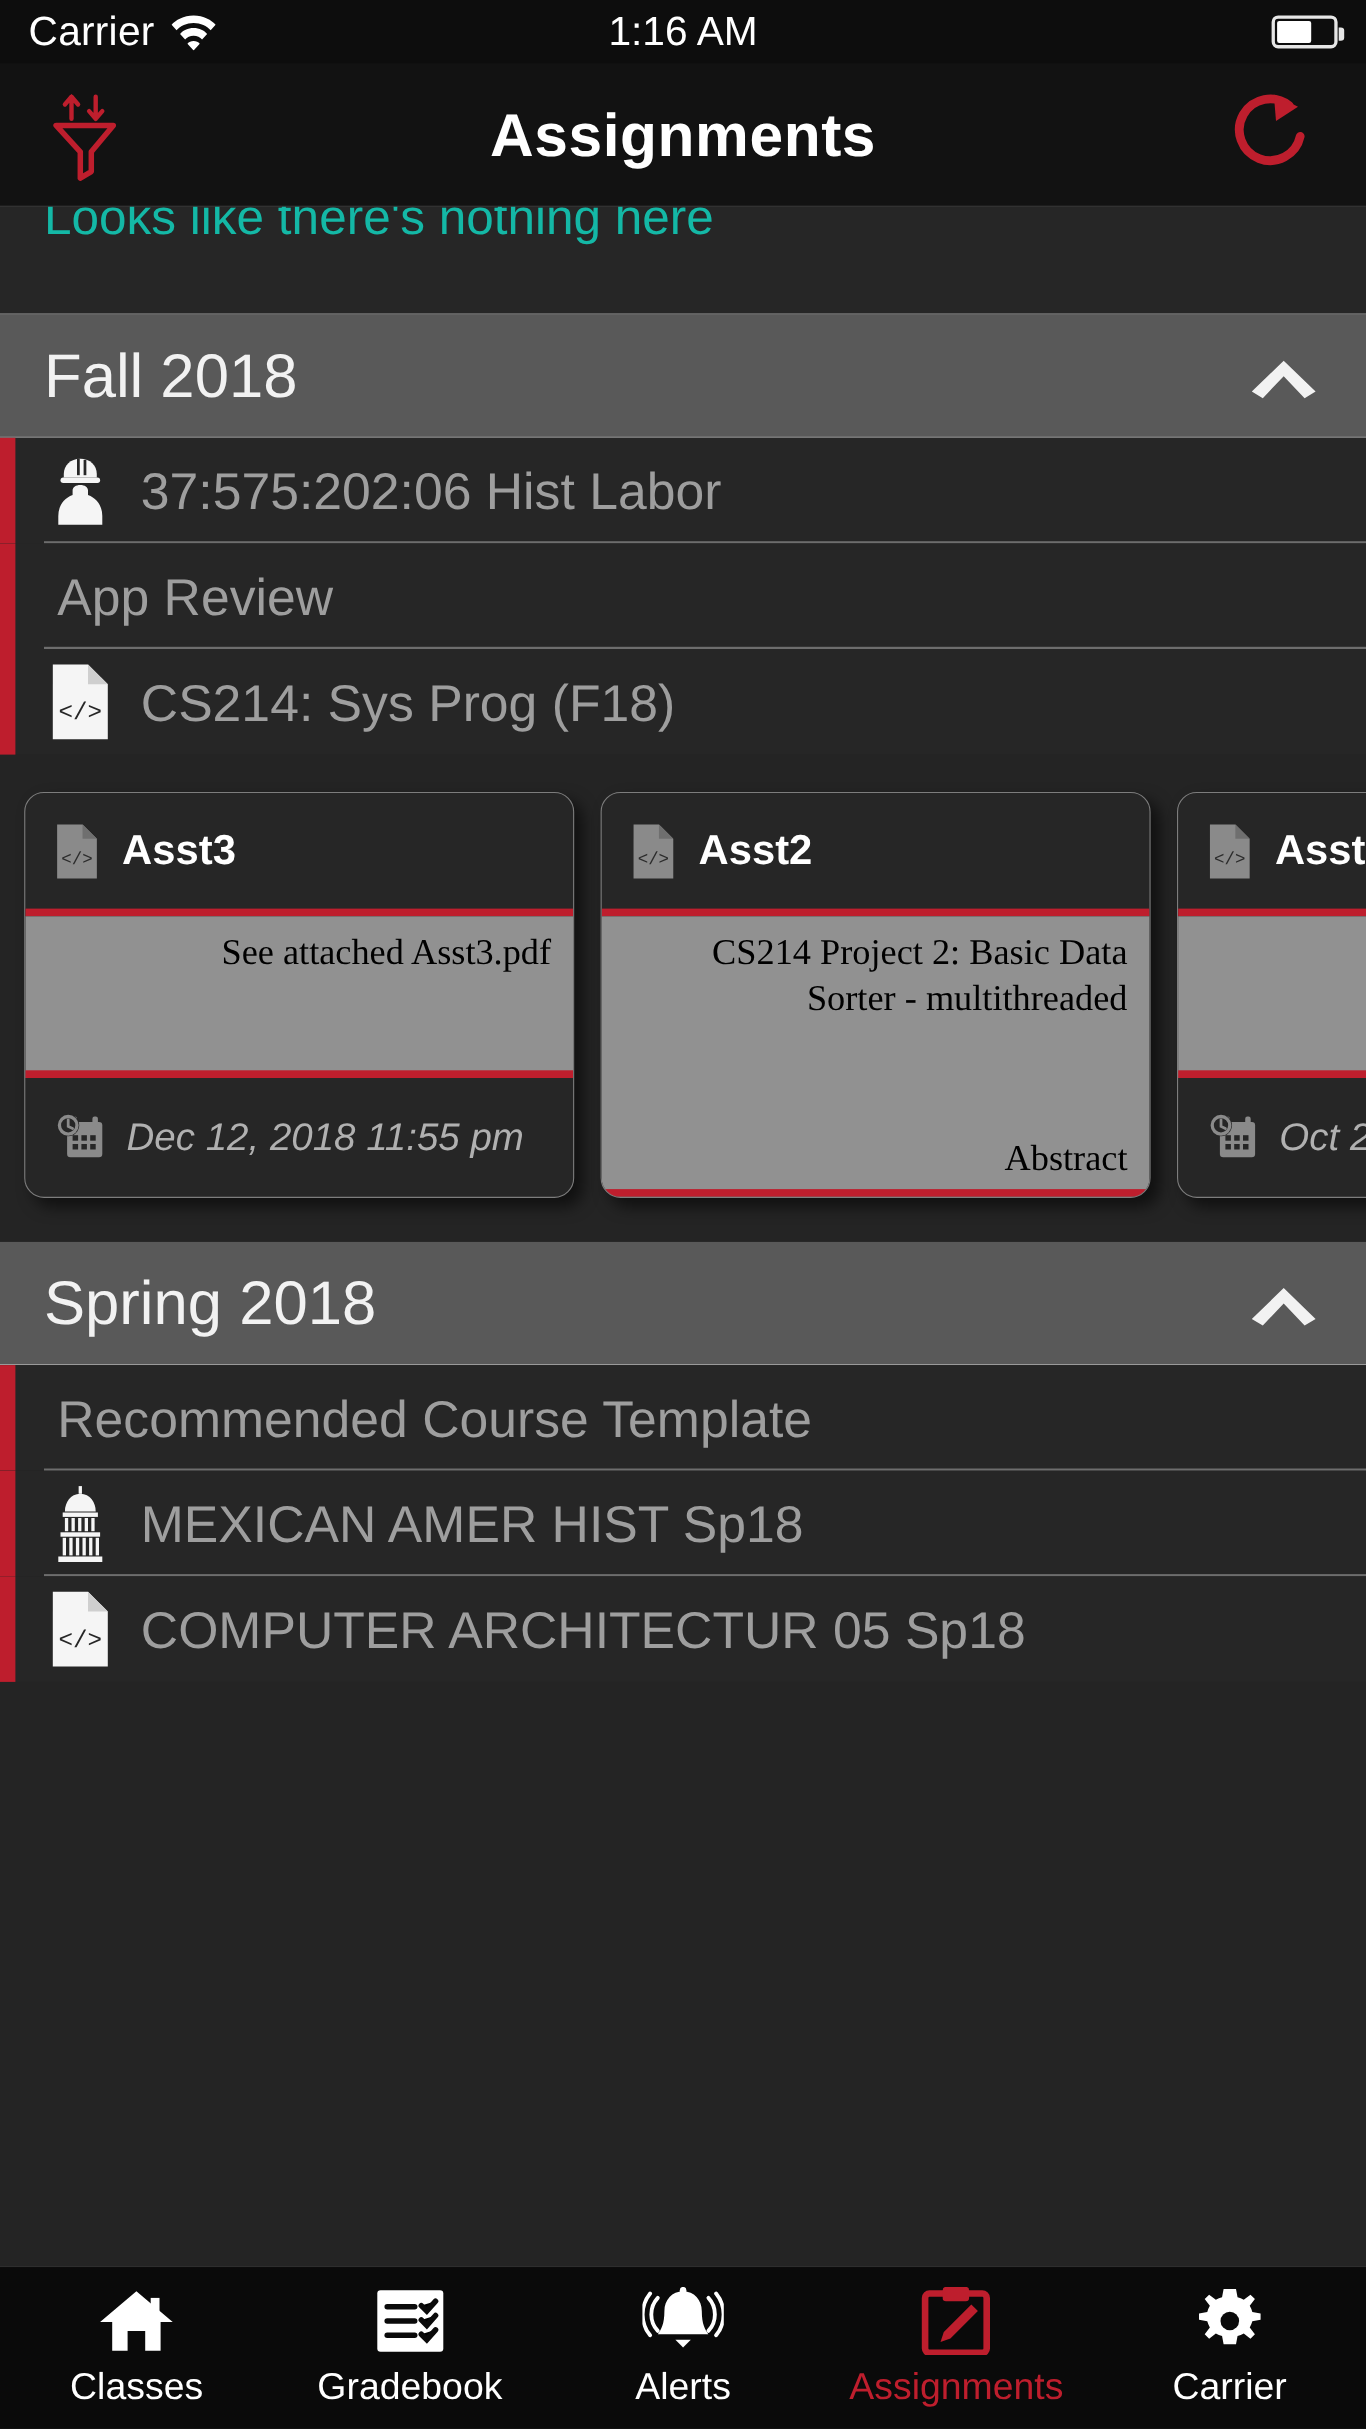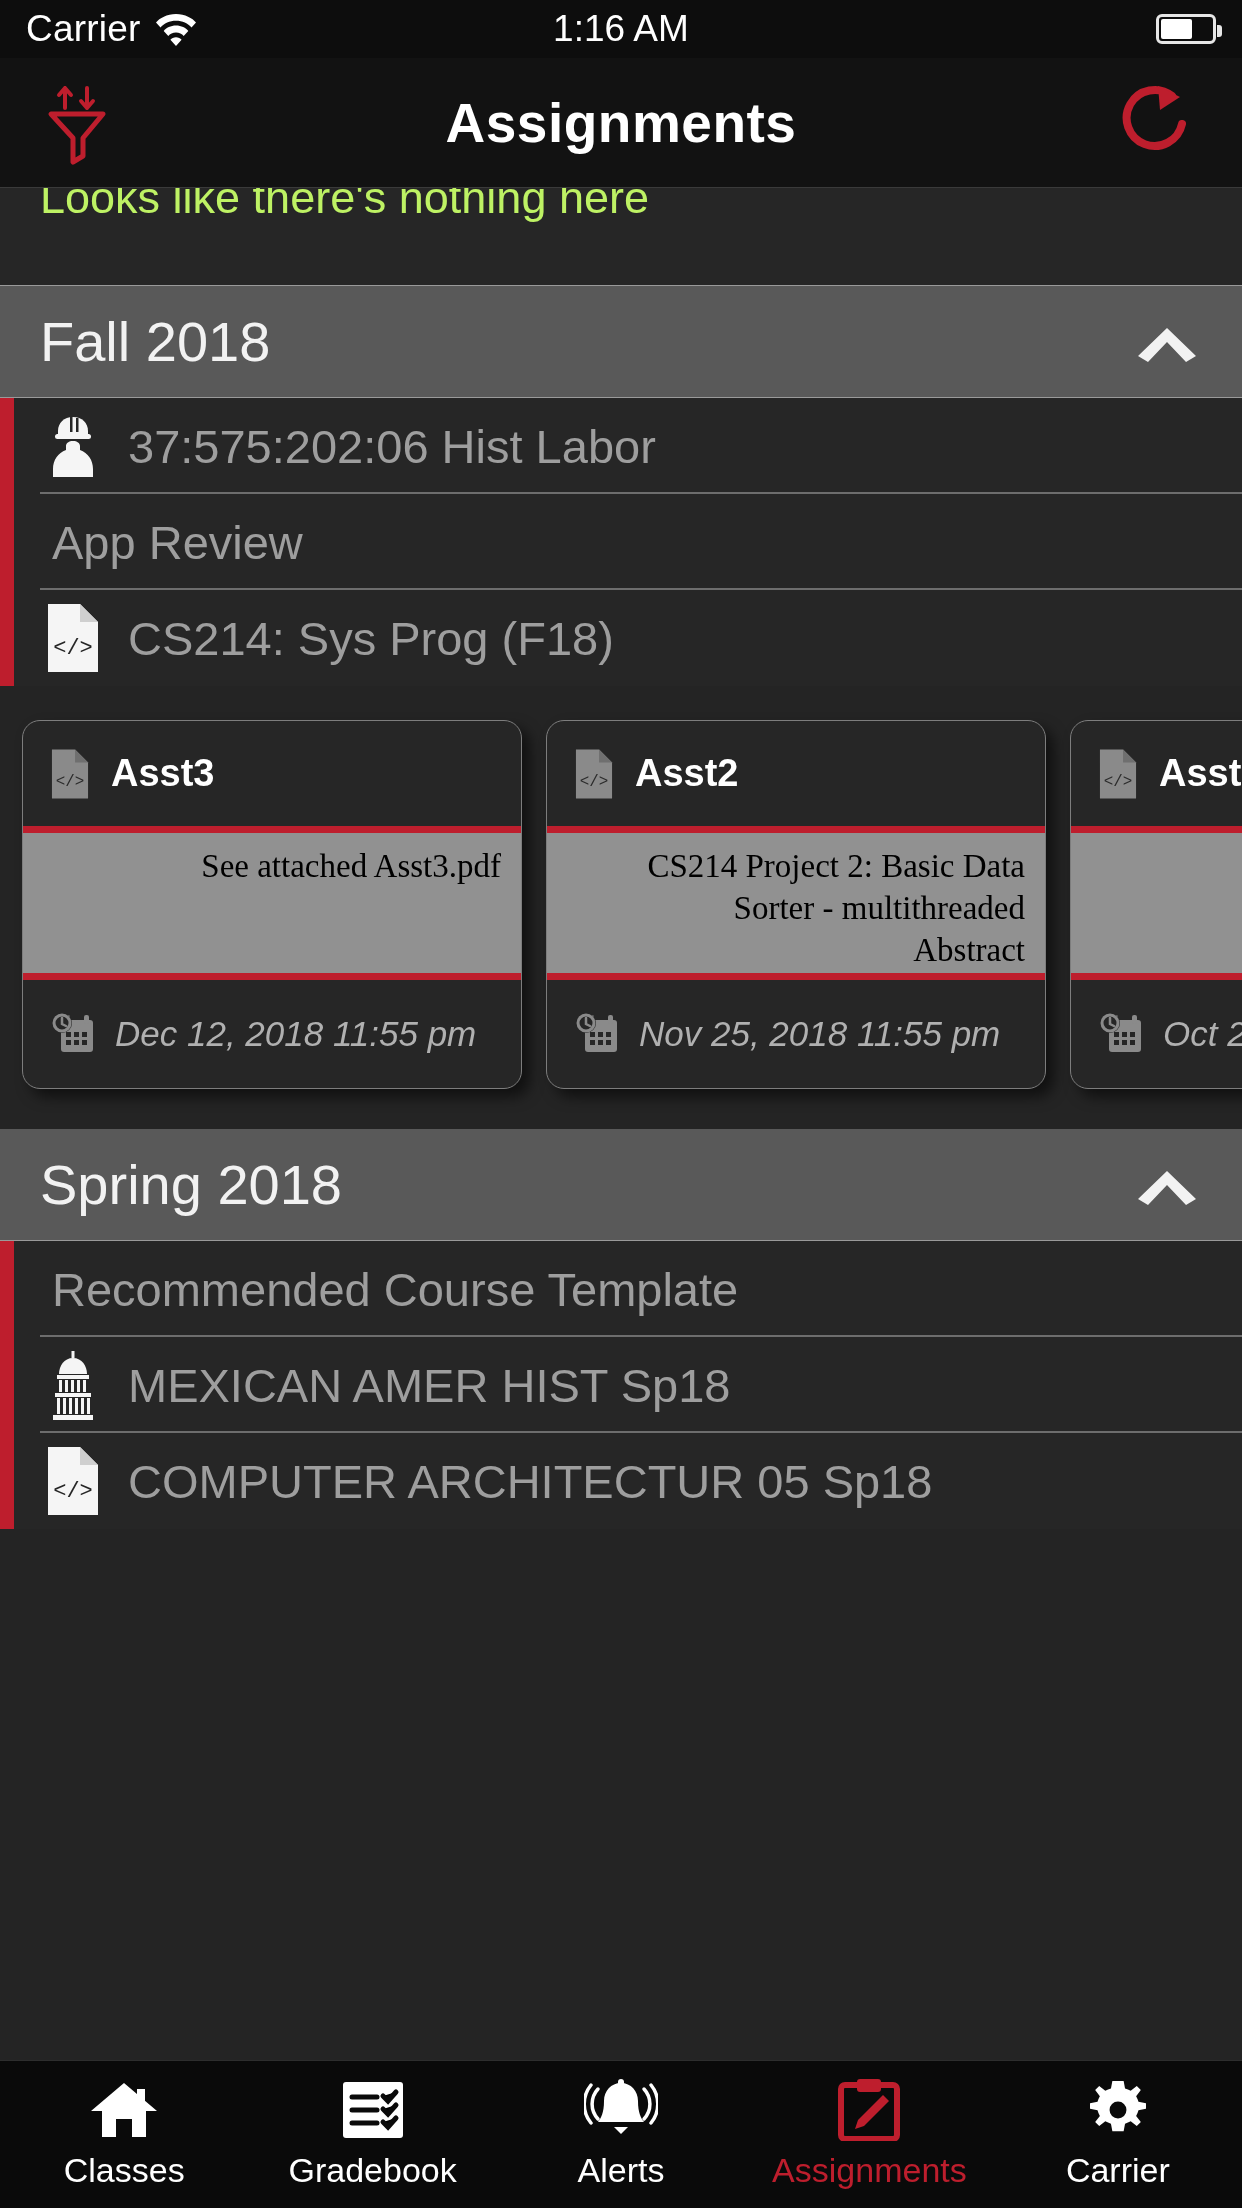--- a/index.html
+++ b/index.html
@@ -46,21 +46,21 @@
     pointer-events:none;
   }
   .nav-btn { width:86px; height:86px; display:flex; align-items:center; justify-content:center; position:relative; z-index:2; }
 
   
   .scrollarea { position:absolute; top:188px; bottom:148px; left:0; right:0; overflow:hidden; }
 
   .empty-row {
     background:#262626; height:98px; padding-left:40px;
     display:flex; align-items:flex-start;
-    color:#bef264; font-size:45px;
+    color:#14b8a6; font-size:45px;
     border-bottom:1px solid #9a9a9a;
   }
   .empty-row span { margin-top:-16px; }
 
   .section-header {
     background:#595959; height:112px;
     display:flex; align-items:center; justify-content:space-between;
     padding:0 40px; border-bottom:1px solid #9a9a9a;
   }
   .section-header .title { color:#f2f2f2; font-size:56px; font-weight:400; }
@@ -250,39 +250,20 @@
             <path d="M36 2 V20 H54 Z" fill="#6f6f6f"></path>
             <text x="29" y="52" font-family="Liberation Mono, monospace" font-size="22" fill="#2b2b2b" text-anchor="middle">&lt;/&gt;</text>
           </svg>
           <span class="name">Asst2</span>
         </div>
         <div class="card-body">
           <div>CS214 Project 2: Basic Data</div>
           <div>Sorter - multithreaded</div>
           <div class="spacer"></div>
           <div>Abstract</div>
-        </div>
-        <div class="card-foot">
-          <svg width="48" height="48" viewBox="0 0 48 48">
-            <rect x="12" y="10" width="32" height="32" rx="3" fill="#8a8a8a"></rect>
-            <rect x="16" y="5" width="5" height="9" rx="2" fill="#8a8a8a"></rect>
-            <rect x="35" y="5" width="5" height="9" rx="2" fill="#8a8a8a"></rect>
-            <g fill="#262626">
-              <rect x="17" y="22" width="5" height="5"></rect>
-                <rect x="25" y="22" width="5" height="5"></rect>
-                <rect x="33" y="22" width="5" height="5"></rect>
-              <rect x="17" y="30" width="5" height="5"></rect>
-                <rect x="25" y="30" width="5" height="5"></rect>
-                <rect x="33" y="30" width="5" height="5"></rect>
-            </g>
-            <circle cx="13" cy="13" r="10" fill="#262626"></circle>
-            <circle cx="13" cy="13" r="8" fill="none" stroke="#8a8a8a" stroke-width="3"></circle>
-            <path d="M13 8 v6 l4 2" stroke="#8a8a8a" stroke-width="2.5" fill="none" stroke-linecap="round"></path>
-          </svg>
-          <span class="due">Nov 25, 2018 11:55 pm</span>
         </div>
       </div>
 
       <div class="card">
         <div class="card-head">
           <svg width="42" height="52" viewBox="0 0 58 72">
             <path d="M4 2 H36 L54 20 V70 H4 Z" fill="#8a8a8a"></path>
             <path d="M36 2 V20 H54 Z" fill="#6f6f6f"></path>
             <text x="29" y="52" font-family="Liberation Mono, monospace" font-size="22" fill="#2b2b2b" text-anchor="middle">&lt;/&gt;</text>
           </svg>

